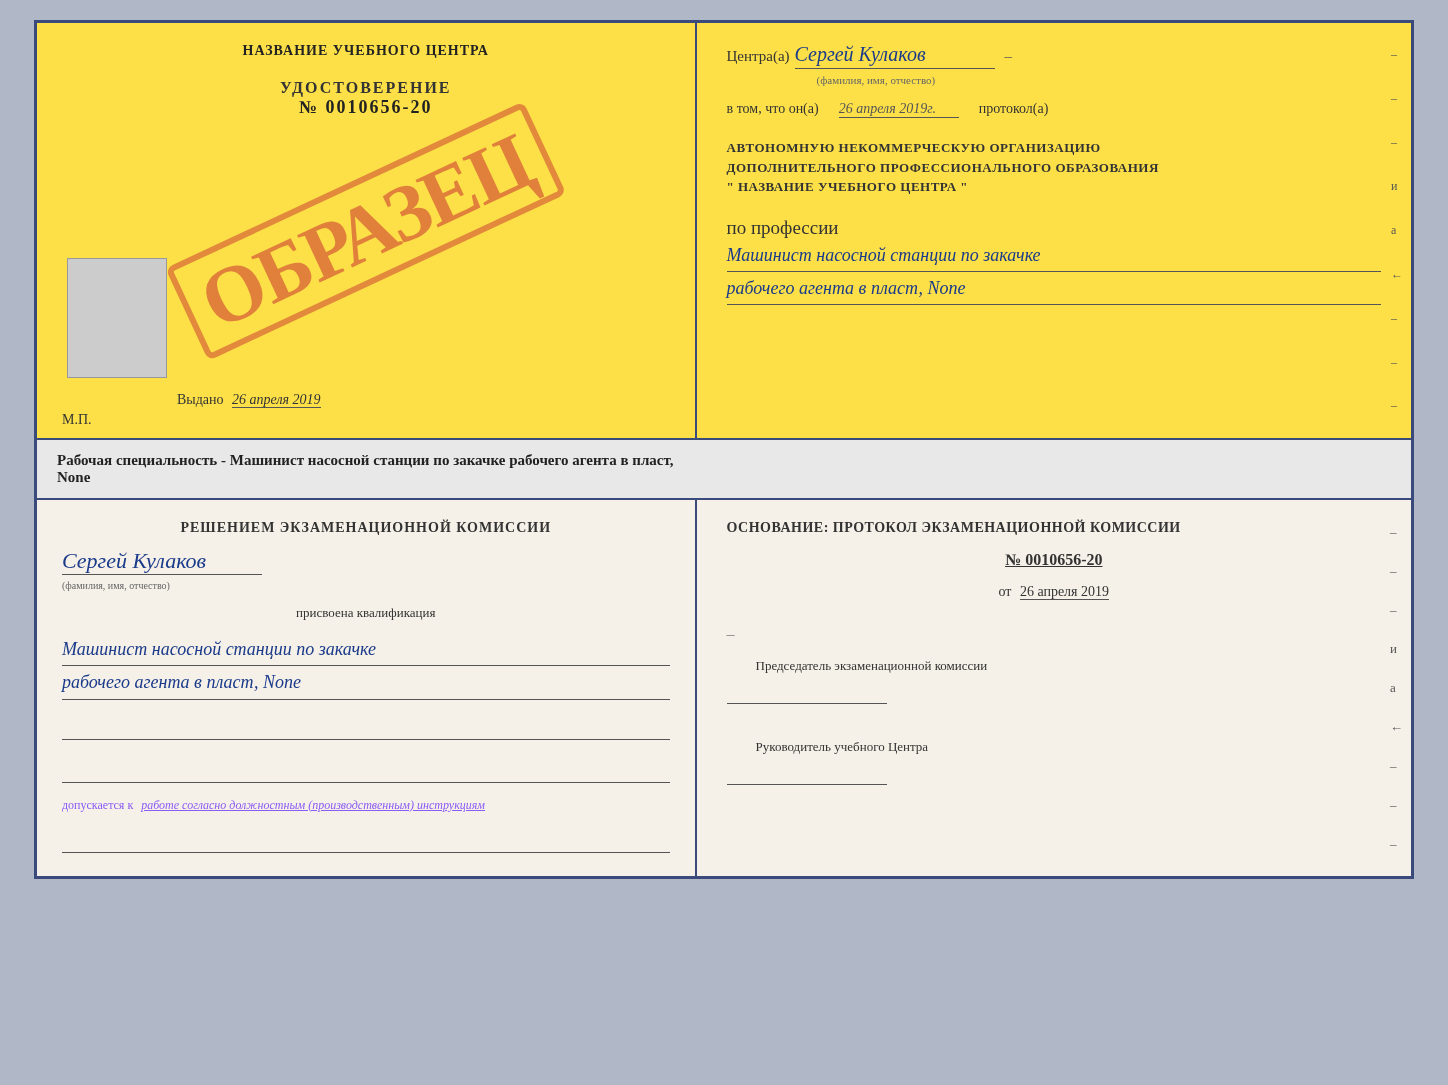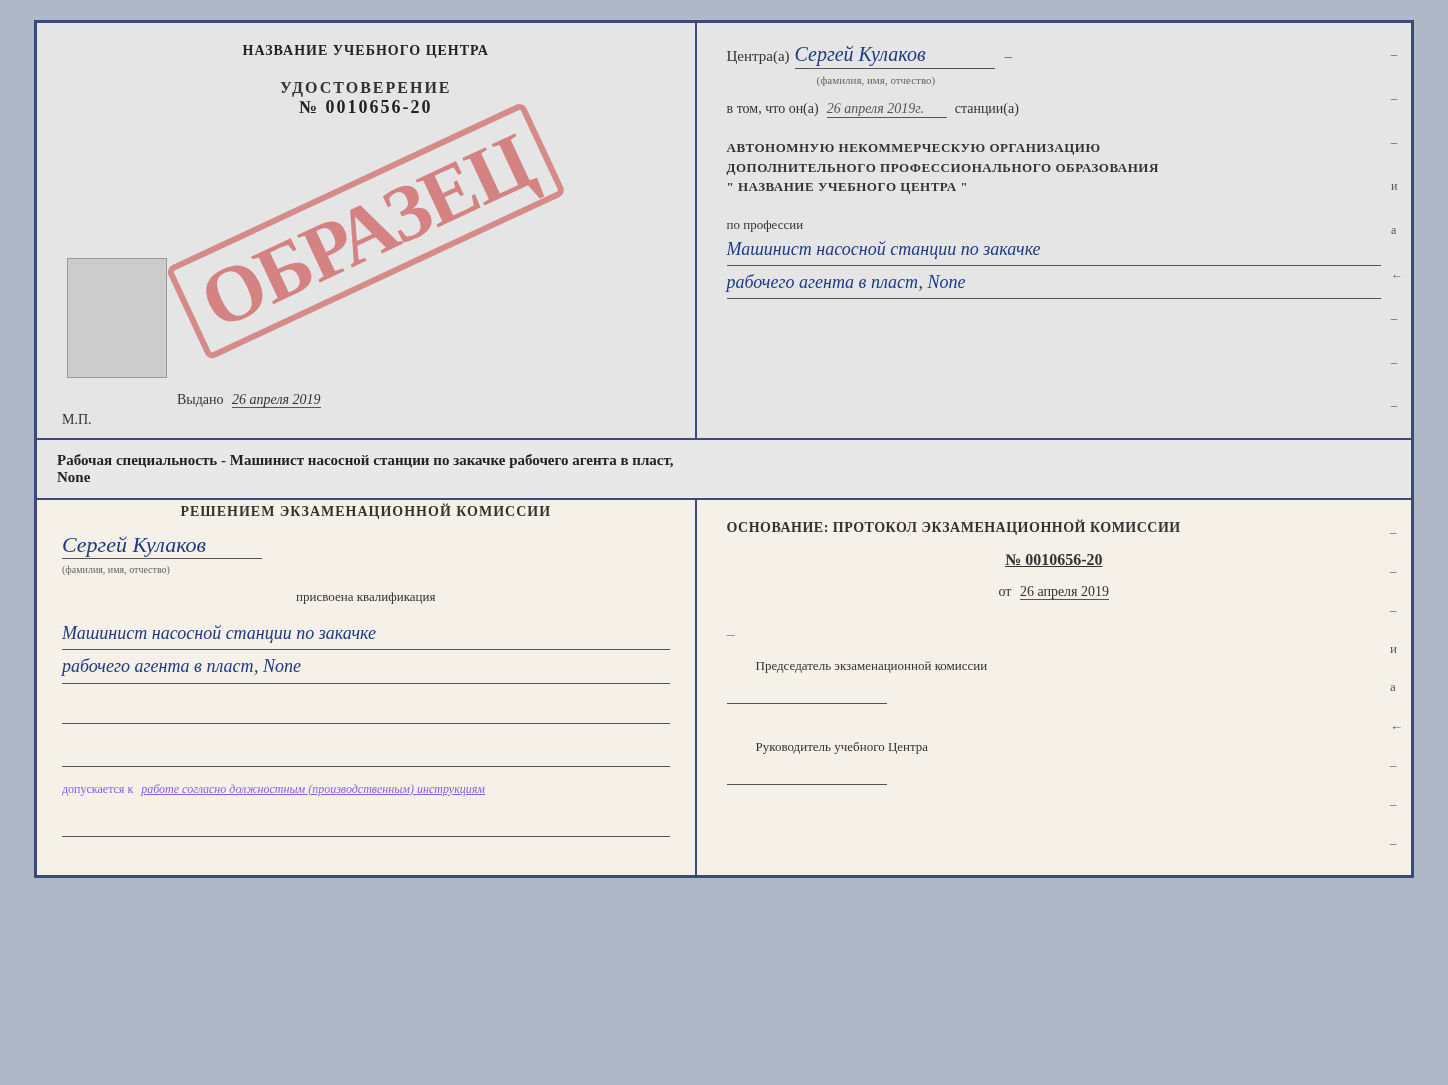--- a/index.html
+++ b/index.html
@@ -17,21 +17,21 @@
     .document-container {
       width: 1380px;
       display: flex;
       flex-direction: column;
       gap: 0;
     }
 
     
     .top-document {
       display: flex;
-      background: #e5e5e5;
+      background: #fde047;
       border: 3px solid #3a4a7a;
       border-bottom: 2px solid #3a4a7a;
       width: 100%;
       min-height: 420px;
       position: relative;
     }
 
     .left-panel {
       width: 48%;
       border-right: 2px solid #3a4a7a;
@@ -148,21 +148,21 @@
       padding-bottom: 2px;
       min-width: 200px;
       display: inline-block;
     }
 
     .date-line {
       font-size: 14px;
       color: #333;
       display: flex;
       align-items: baseline;
-      gap: 8px;
+      gap: 20px;
     }
 
     .date-handwritten {
       font-family: 'Times New Roman', serif;
       font-style: italic;
       font-size: 14px;
       color: #555;
       border-bottom: 1px solid #555;
       min-width: 120px;
       display: inline-block;
@@ -173,21 +173,21 @@
       text-align: left;
       font-weight: bold;
       text-transform: uppercase;
       letter-spacing: 0.5px;
       line-height: 1.5;
       color: #333;
       margin: 5px 0;
     }
 
     .profession-label {
-      font-size: 13px;
+      font-size: 19px;
       color: #333;
     }
 
     .profession-handwritten {
       font-family: 'Brush Script MT', cursive, 'Times New Roman', serif;
       font-style: italic;
       font-size: 18px;
       color: #1a3a8a;
       display: block;
       border-bottom: 1px solid #555;
@@ -225,21 +225,21 @@
       background: #f5f0e8;
       border: 3px solid #3a4a7a;
       border-top: 2px solid #3a4a7a;
       width: 100%;
       min-height: 380px;
     }
 
     .bottom-left {
       width: 48%;
       border-right: 2px solid #3a4a7a;
-      padding: 4px 25px;
+      padding: 20px 25px;
       display: flex;
       flex-direction: column;
       gap: 12px;
       position: relative;
     }
 
     .bottom-right {
       width: 52%;
       padding: 20px 30px;
       display: flex;
@@ -390,21 +390,21 @@
       <div class="recipient-line">
         <span>Центра(а)</span>
         <span class="handwritten">Сергей Кулаков</span>
         <span style="margin-left: 5px; color: #555;">–</span>
       </div>
       <div style="font-size: 11px; color: #666; margin-top: -10px; margin-left: 90px;">(фамилия, имя, отчество)</div>
 
       <div class="date-line">
         <span>в том, что он(а)</span>
         <span class="date-handwritten">26 апреля 2019г.</span>
-        <span>станции(а)</span>
+        <span>протокол(а)</span>
       </div>
 
       <div class="org-block">
         <div>АВТОНОМНУЮ НЕКОММЕРЧЕСКУЮ ОРГАНИЗАЦИЮ</div>
         <div>ДОПОЛНИТЕЛЬНОГО ПРОФЕССИОНАЛЬНОГО ОБРАЗОВАНИЯ</div>
         <div>" НАЗВАНИЕ УЧЕБНОГО ЦЕНТРА "</div>
       </div>
 
       <div>
         <div class="profession-label">по профессии</div>

